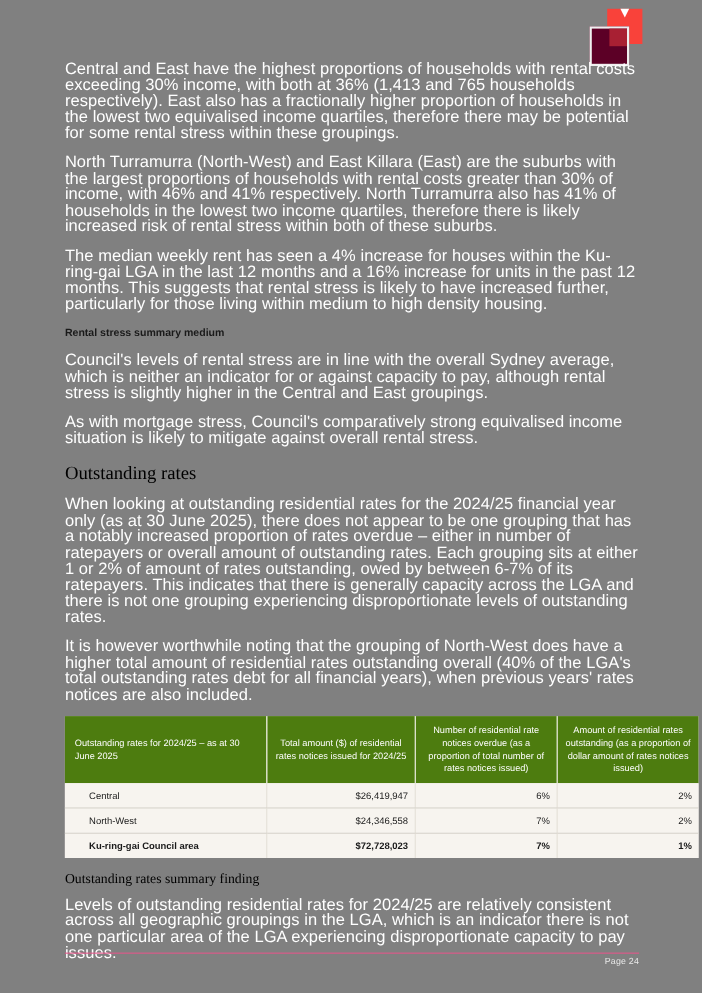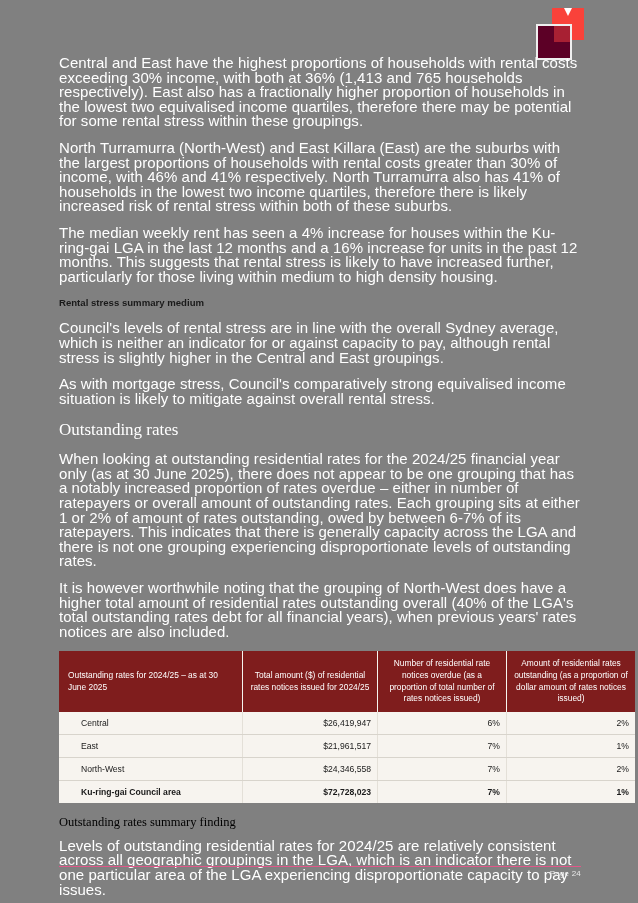--- a/index.html
+++ b/index.html
@@ -82,21 +82,21 @@
     font-weight: bold;
     color: #1A1A1A;
     margin: 0 0 11px 0;
     line-height: 14px;
   }
 
   h2.section-title {
     font-family: "Liberation Serif", serif;
     font-size: 17px;
     font-weight: normal;
-    color: #ffffff;
+    color: #000000;
     margin: 14px 0 12px 0;
     line-height: 20px;
   }
 
   h3.finding-title {
     font-family: "Liberation Serif", serif;
     font-size: 12.5px;
     font-weight: normal;
     color: #000000;
     margin: 11px 0 9px 0;
@@ -112,21 +112,21 @@
   }
 
   
   table.rates {
     border-collapse: collapse;
     width: 522px;
     table-layout: fixed;
     background: #F7F4EF;
   }
   table.rates th {
-    background: #7f1d1d;
+    background: #4d7c0f;
     color: #FFFFFF;
     font-size: 8.4px;
     font-weight: normal;
     line-height: 11.6px;
     padding: 7px 6px 7px 6px;
     vertical-align: middle;
     border-right: 1px solid #F7F4EF;
     text-align: center;
   }
   table.rates th:last-child { border-right: none; }
@@ -208,26 +208,20 @@
       </tr>
     </thead>
     <tbody>
       <tr>
         <td class="col-label">Central</td>
         <td>$26,419,947</td>
         <td>6%</td>
         <td>2%</td>
       </tr>
       <tr>
-        <td class="col-label">East</td>
-        <td>$21,961,517</td>
-        <td>7%</td>
-        <td>1%</td>
-      </tr>
-      <tr>
         <td class="col-label">North-West</td>
         <td>$24,346,558</td>
         <td>7%</td>
         <td>2%</td>
       </tr>
       <tr class="total">
         <td class="col-label">Ku-ring-gai Council area</td>
         <td>$72,728,023</td>
         <td>7%</td>
         <td>1%</td>

